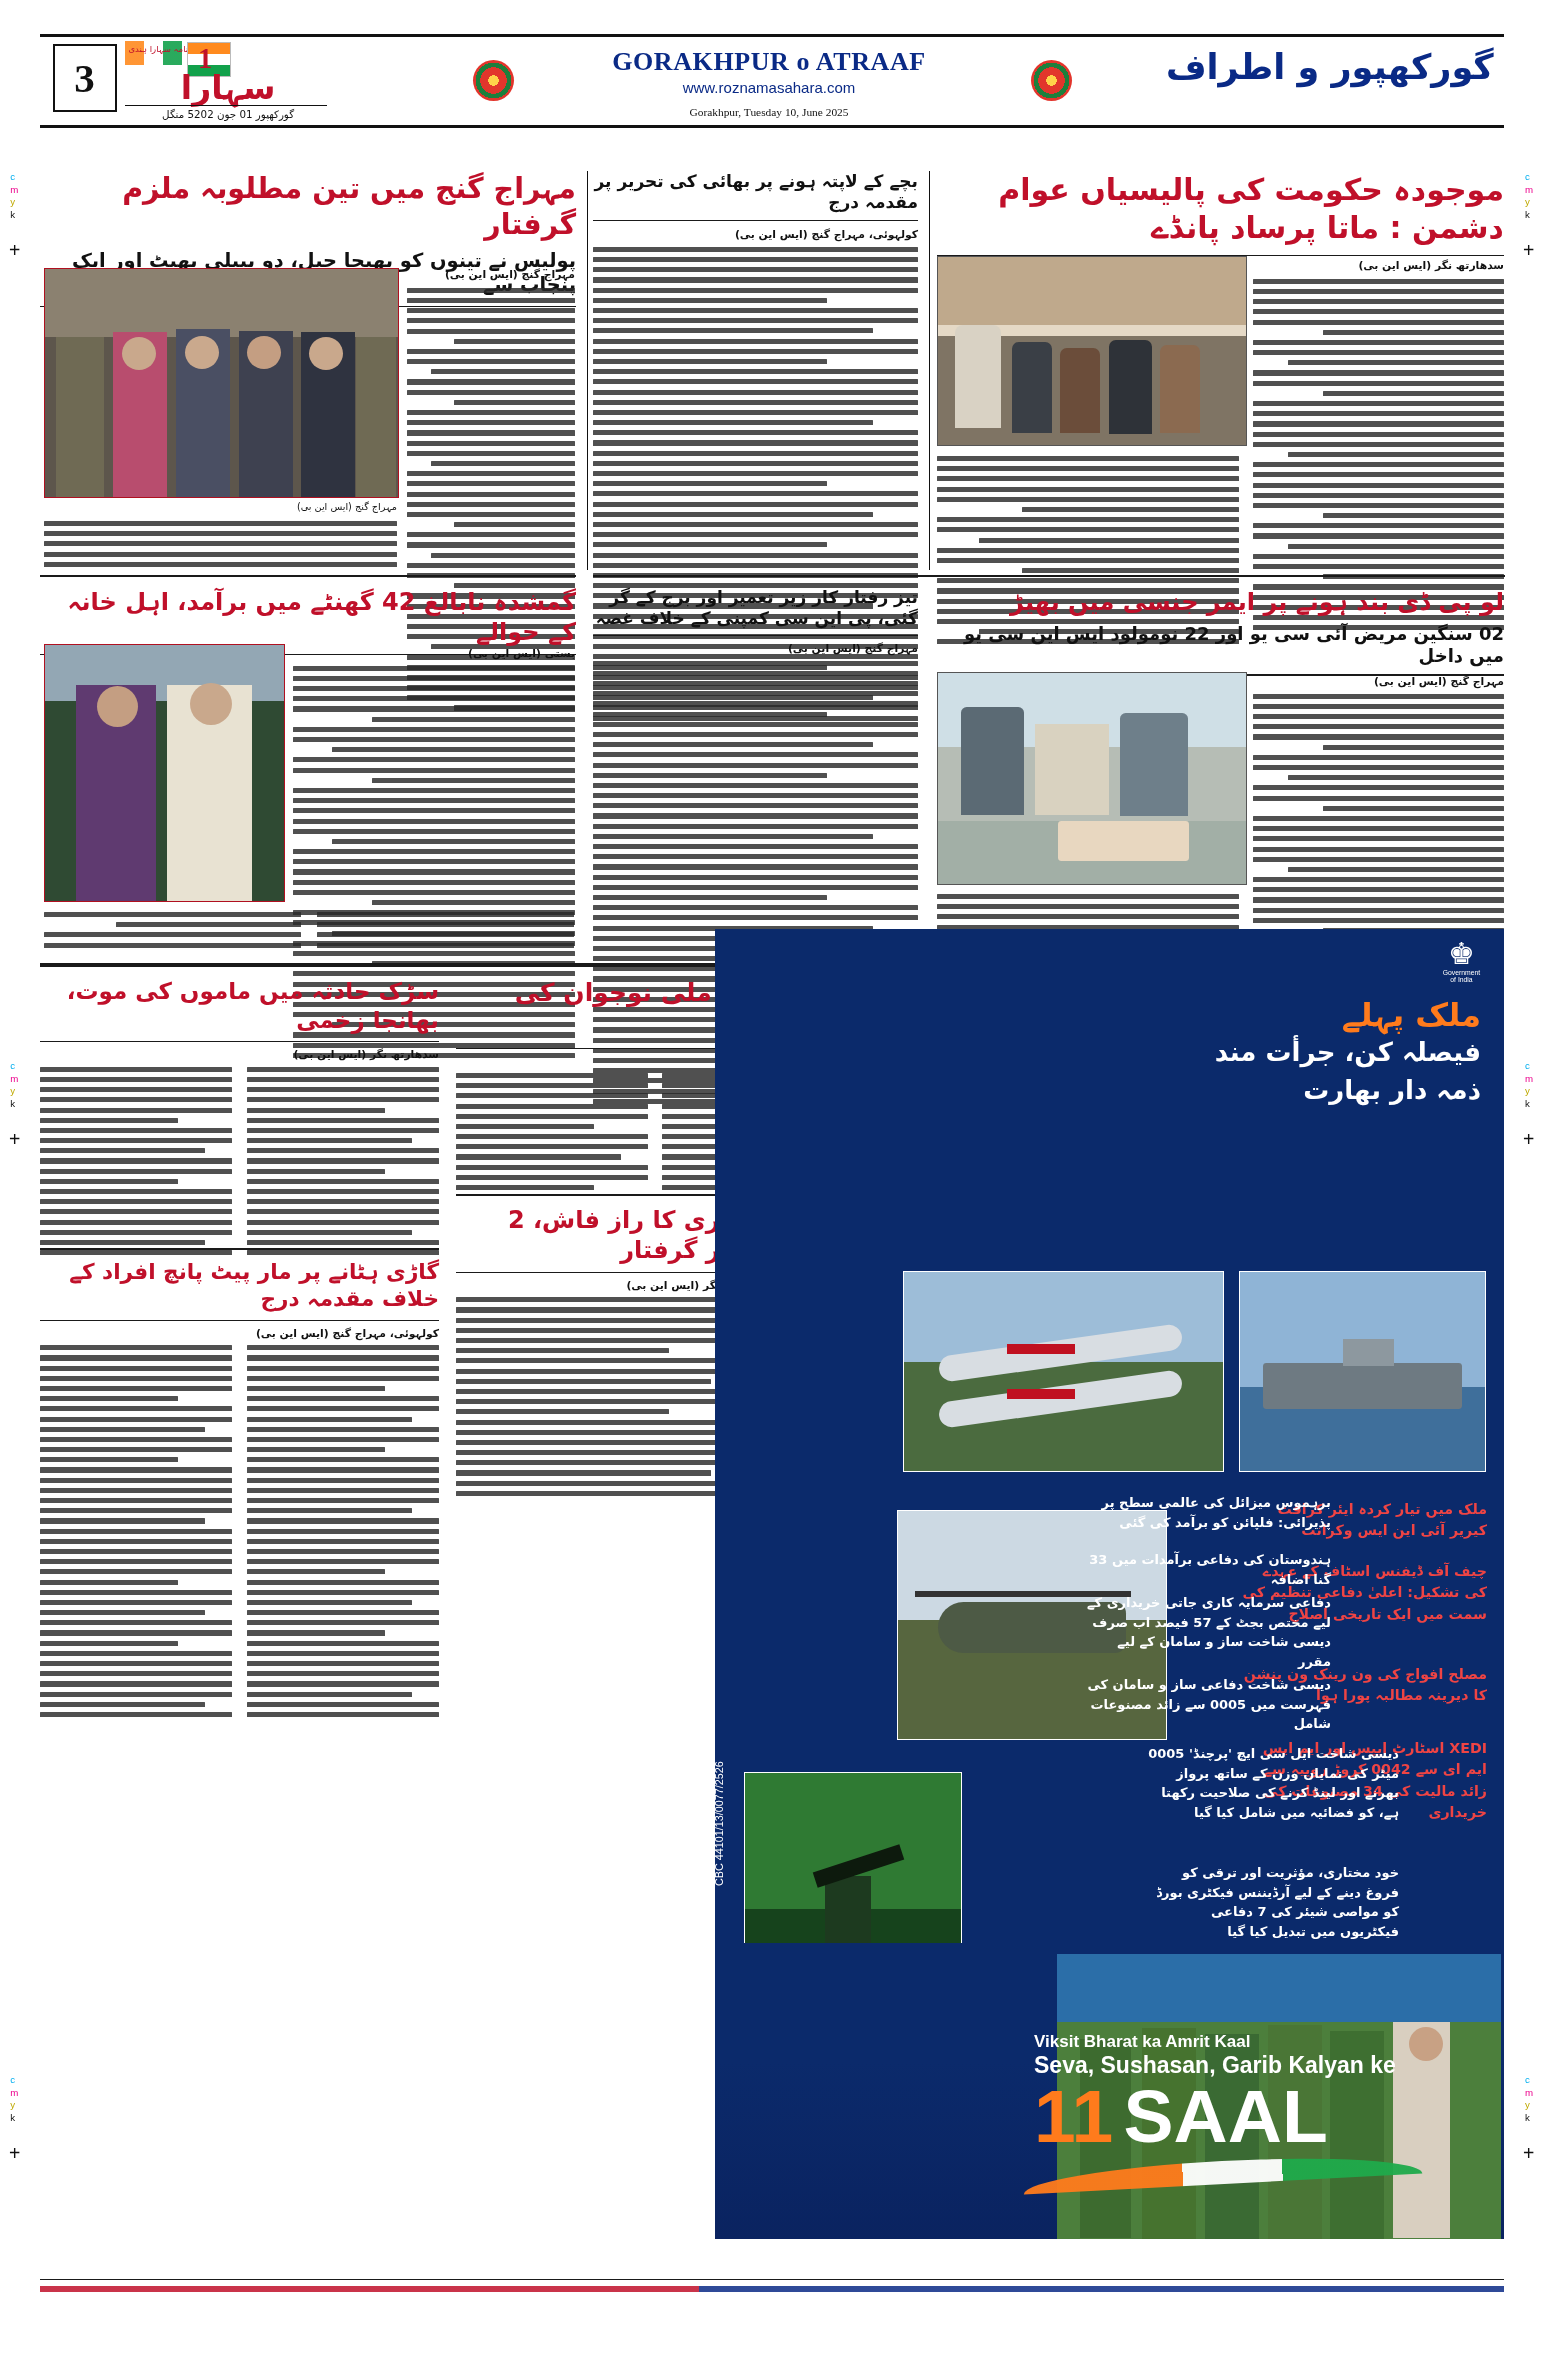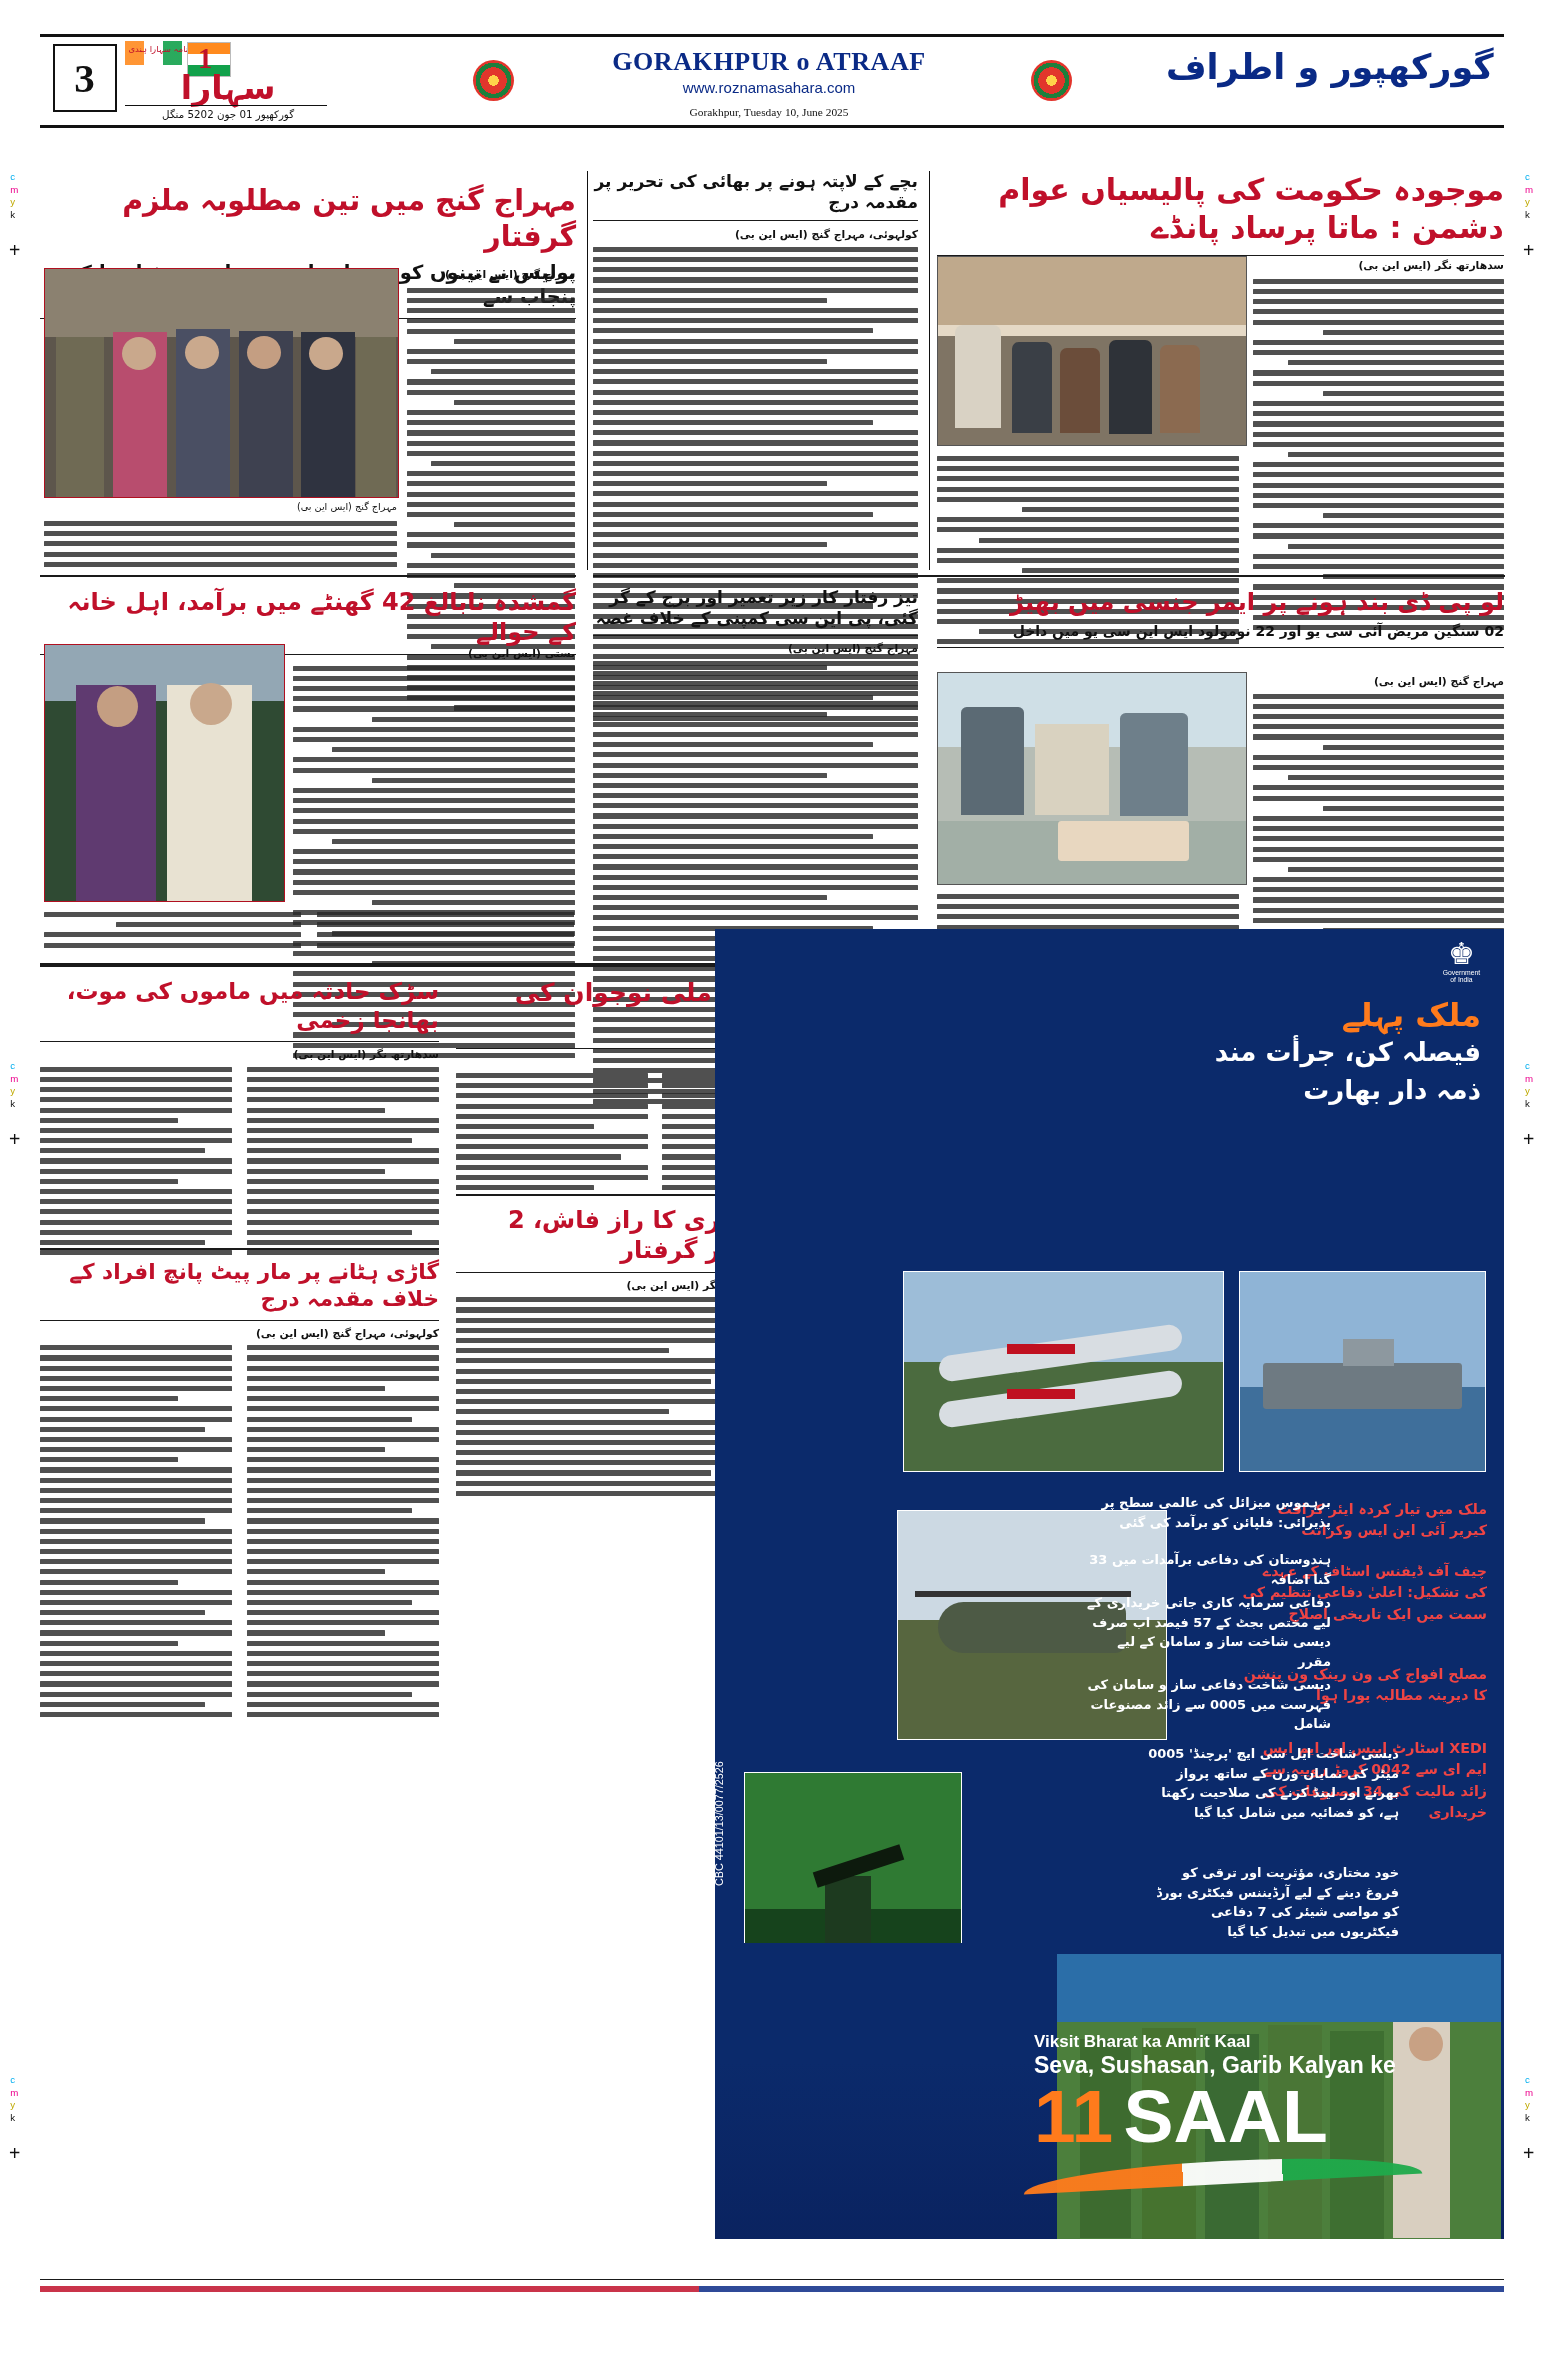--- a/index.html
+++ b/index.html
@@ -239,21 +239,21 @@
         <div class="fakeline"></div>
         <div class="fakeline"></div>
         <div class="fakeline"></div>
       <div class="fakeline"></div>
         <div class="fakeline"></div>
         <div class="fakeline"></div>
     </div>
   </div>
 
   <div class="colbox" style="left:40px;top:171px;width:536px;">
-    <div class="hl urdu" style="font-size:28.5px;margin-top:12px;">مہراج گنج میں تین مطلوبہ ملزم گرفتار</div>
+    <div class="hl urdu" style="font-size:28.5px;">مہراج گنج میں تین مطلوبہ ملزم گرفتار</div>
     <div class="hl-blk urdu" style="font-size:19.4px;margin-top:6.8px;">پولیس نے تینوں کو بھیجا جیل، دو پیپلی بھیٹ اور ایک پنجاب سے</div>
     <div class="rule-thin" style="margin:8px 0 0 0;"></div>
   </div>
   <div class="photo ph-police" style="left:44px;top:268px;width:353px;height:228px;border:1.7px solid #b01020;">
     <div style="position:absolute;left:0;top:0;width:100%;height:100%;background:linear-gradient(180deg,#8b8170 0 30%,#5d564c 30% 100%);"></div>
     <div style="position:absolute;left:11.4px;top:68px;width:48px;height:160px;background:#6f6a54;"></div>
     <div style="position:absolute;left:68px;top:63px;width:54px;height:165px;background:#b84d6e;"></div>
     <div style="position:absolute;left:131px;top:60px;width:54px;height:168px;background:#4a4f63;"></div>
     <div style="position:absolute;left:194px;top:62px;width:54px;height:166px;background:#3e4150;"></div>
     <div style="position:absolute;left:256px;top:63px;width:54px;height:165px;background:#2f3340;"></div>
@@ -497,21 +497,21 @@
         <div class="fakeline"></div>
       <div class="fakeline"></div>
         <div class="fakeline"></div>
         <div class="fakeline"></div>
         <div class="fakeline"></div>
     </div>
   </div>
 
   <div class="colbox" style="left:937px;top:587px;width:567px;">
     <div class="hl urdu" style="font-size:24px;">لو پی ڈی بند ہونے پر ایمر جنسی میں بھیڑ</div>
-    <div class="hl-blk urdu" style="font-size:14px;margin-top:5.7px;">20 سنگین مریض آئی سی یو اور 22 نومولود ایس این سی یو میں داخل</div>
+    <div class="hl-blk urdu" style="font-size:18px;margin-top:5.7px;">20 سنگین مریض آئی سی یو اور 22 نومولود ایس این سی یو میں داخل</div>
     <div class="rule-thin" style="margin:6.8px 0 0 0;"></div>
   </div>
   <div class="photo ph-hosp" style="left:937px;top:672px;width:308px;height:211px;">
     <div style="position:absolute;left:0;top:0;width:100%;height:100%;background:linear-gradient(180deg,#cfdfe6 0 35%,#b6bdb5 35% 100%);"></div>
     <div style="position:absolute;left:23px;top:34px;width:63px;height:108px;background:#5b6a74;border-radius:5.7px 5.7px 0 0;"></div>
     <div style="position:absolute;left:97px;top:51px;width:74px;height:91px;background:#d9d2c0;"></div>
     <div style="position:absolute;left:182px;top:40px;width:68px;height:103px;background:#6e7f8a;border-radius:5.7px 5.7px 0 0;"></div>
     <div style="position:absolute;left:0;bottom:0;width:100%;height:63px;background:#a2afa6;"></div>
     <div style="position:absolute;left:120px;bottom:23px;width:131px;height:40px;background:#e8d7c0;border-radius:3.4px;"></div>
   </div>

